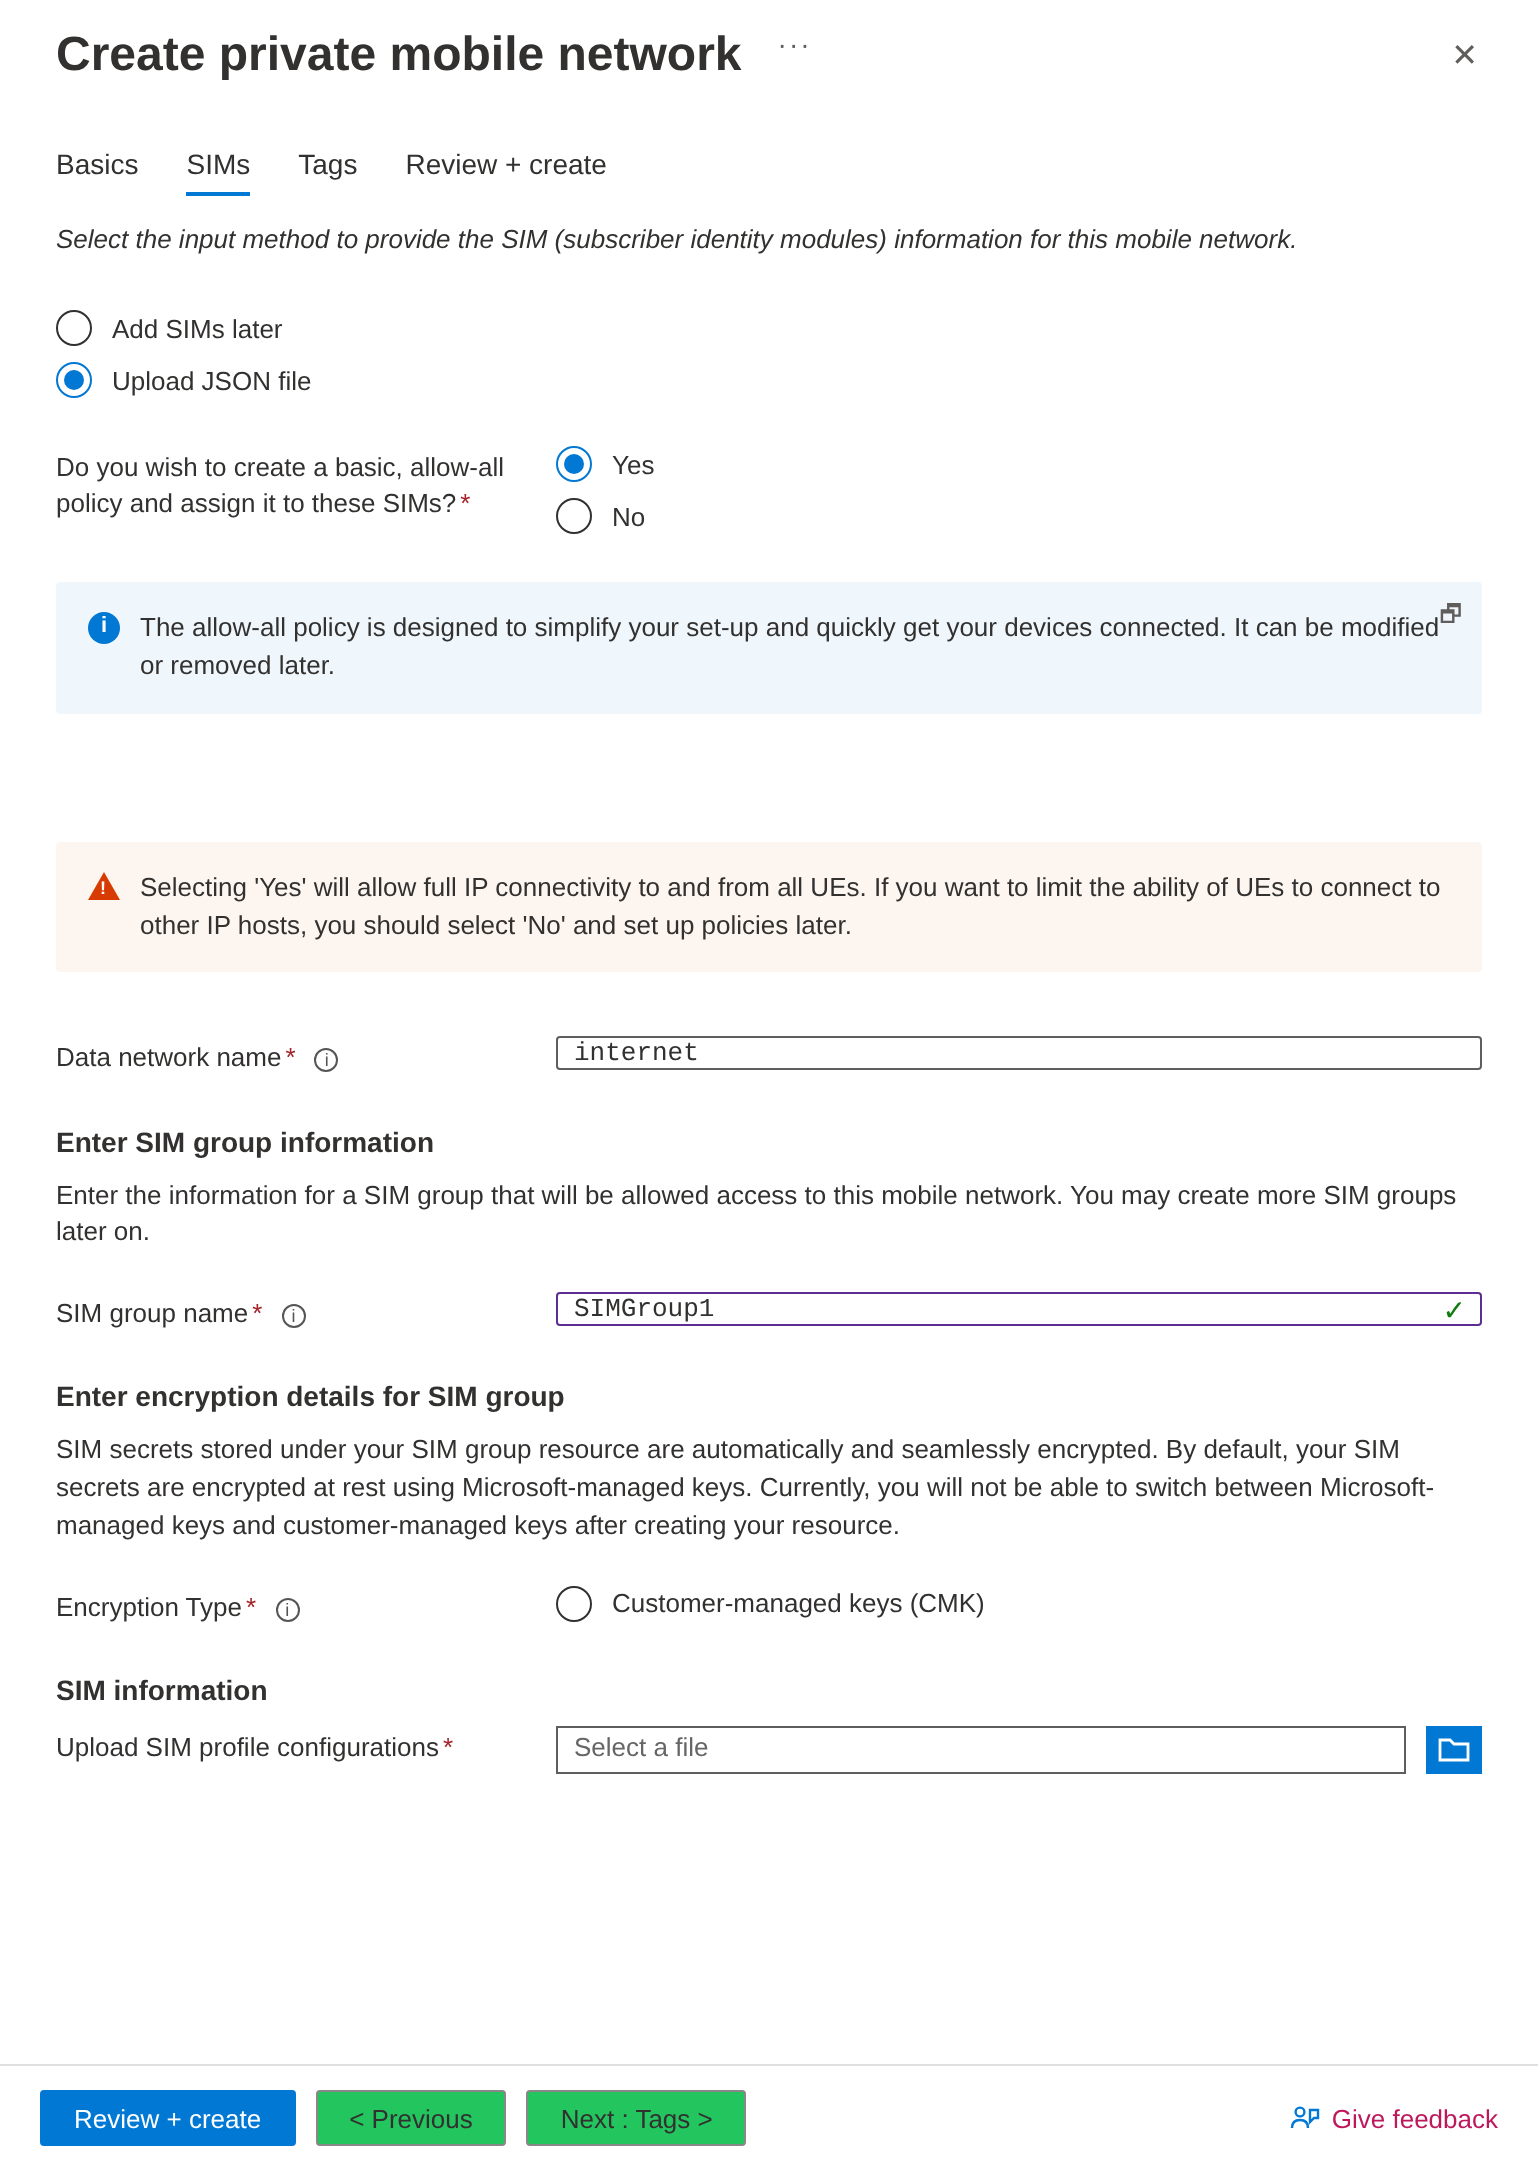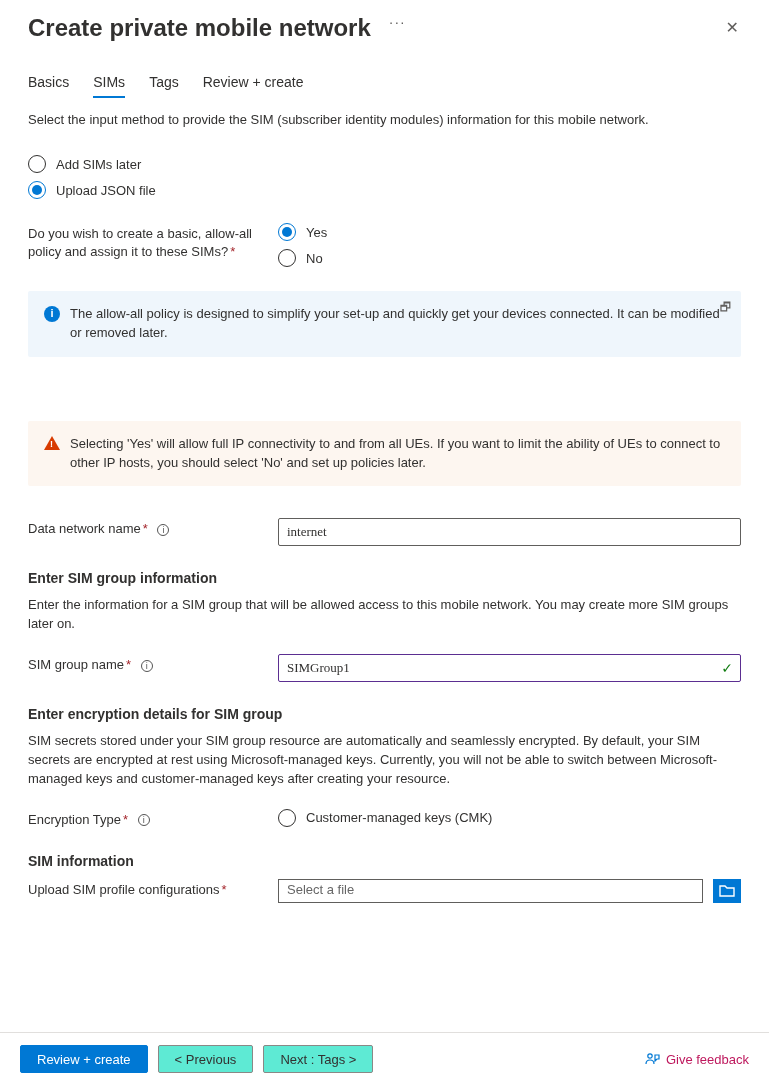--- a/index.html
+++ b/index.html
@@ -58,20 +58,21 @@
   }
 
   .content {
     padding: 14px 28px 0 28px;
   }
 
   .description {
     font-size: 13px;
     color: #323130;
     margin-bottom: 28px;
+    font-style: italic;
   }
 
   .field-row {
     display: flex;
     align-items: flex-start;
     margin-bottom: 24px;
   }
   .field-label {
     width: 250px;
     flex: 0 0 250px;
@@ -180,27 +181,27 @@
     margin: 22px 0 10px 0;
   }
   .section-desc {
     font-size: 13px;
     line-height: 1.45;
     margin-bottom: 20px;
   }
 
   .text-input {
     width: 100%;
-    height: 28px;
+    height: 17px;
     padding: 2px 8px;
     font-size: 13px;
     border: 1px solid #605e5c;
     border-radius: 2px;
     color: #323130;
-    font-family: Liberation Serif, serif;
+    font-family: Liberation Mono, monospace;
   }
   .text-input.valid {
     border-color: #5b2e91;
   }
   .input-wrap { position: relative; }
   .input-check {
     position: absolute;
     right: 8px;
     top: 50%;
     transform: translateY(-50%);
@@ -247,21 +248,21 @@
     height: 28px;
     padding: 0 16px;
     font-size: 13px;
     border-radius: 2px;
     cursor: pointer;
     display: inline-flex;
     align-items: center;
     font-family: inherit;
   }
   .btn.primary { background: #0078d4; color: #fff; border: 1px solid #0078d4; }
-  .btn.secondary { background: #5eead4; color: #323130; border: 1px solid #8a8886; }
+  .btn.secondary { background: #22c55e; color: #323130; border: 1px solid #8a8886; }
   .footer-spacer { flex: 1; }
   .feedback-link {
     color: #be185d;
     font-size: 13px;
     display: inline-flex;
     align-items: center;
     gap: 6px;
     cursor: pointer;
   }
   .feedback-link svg { width: 16px; height: 16px; }

